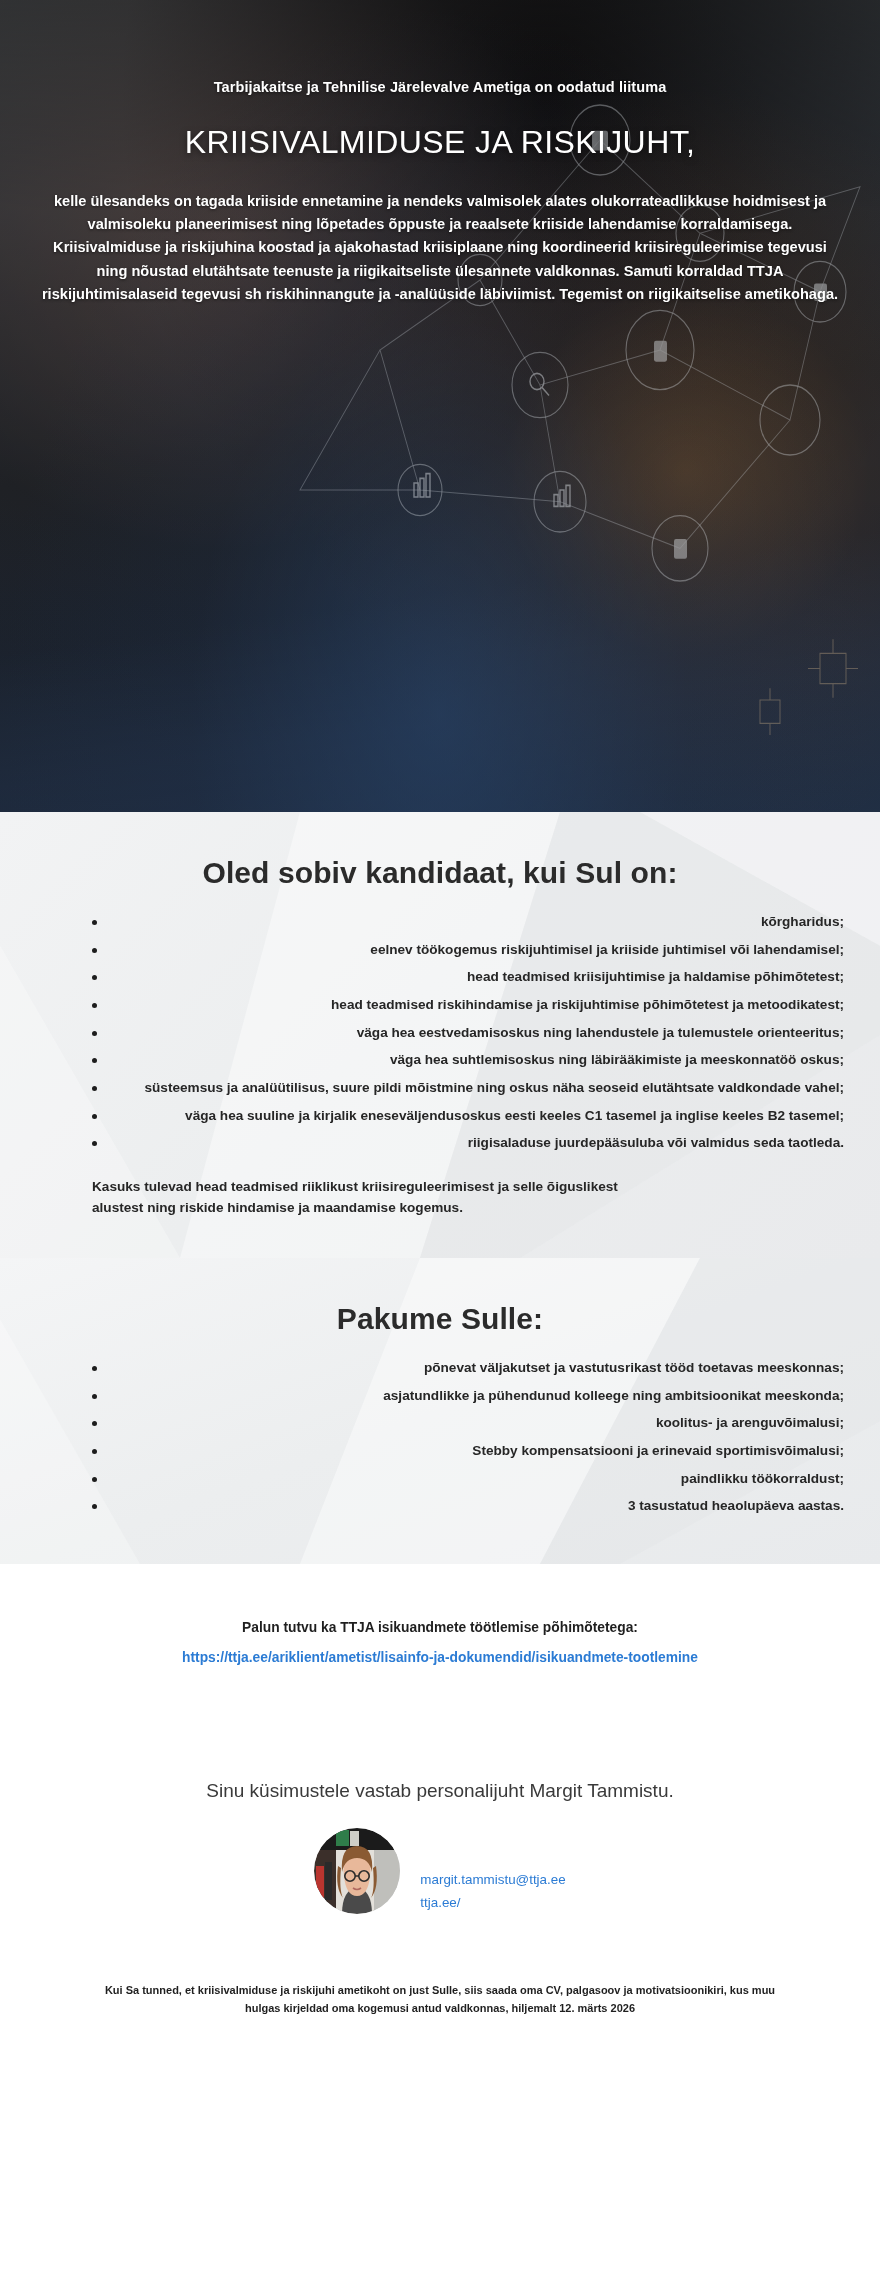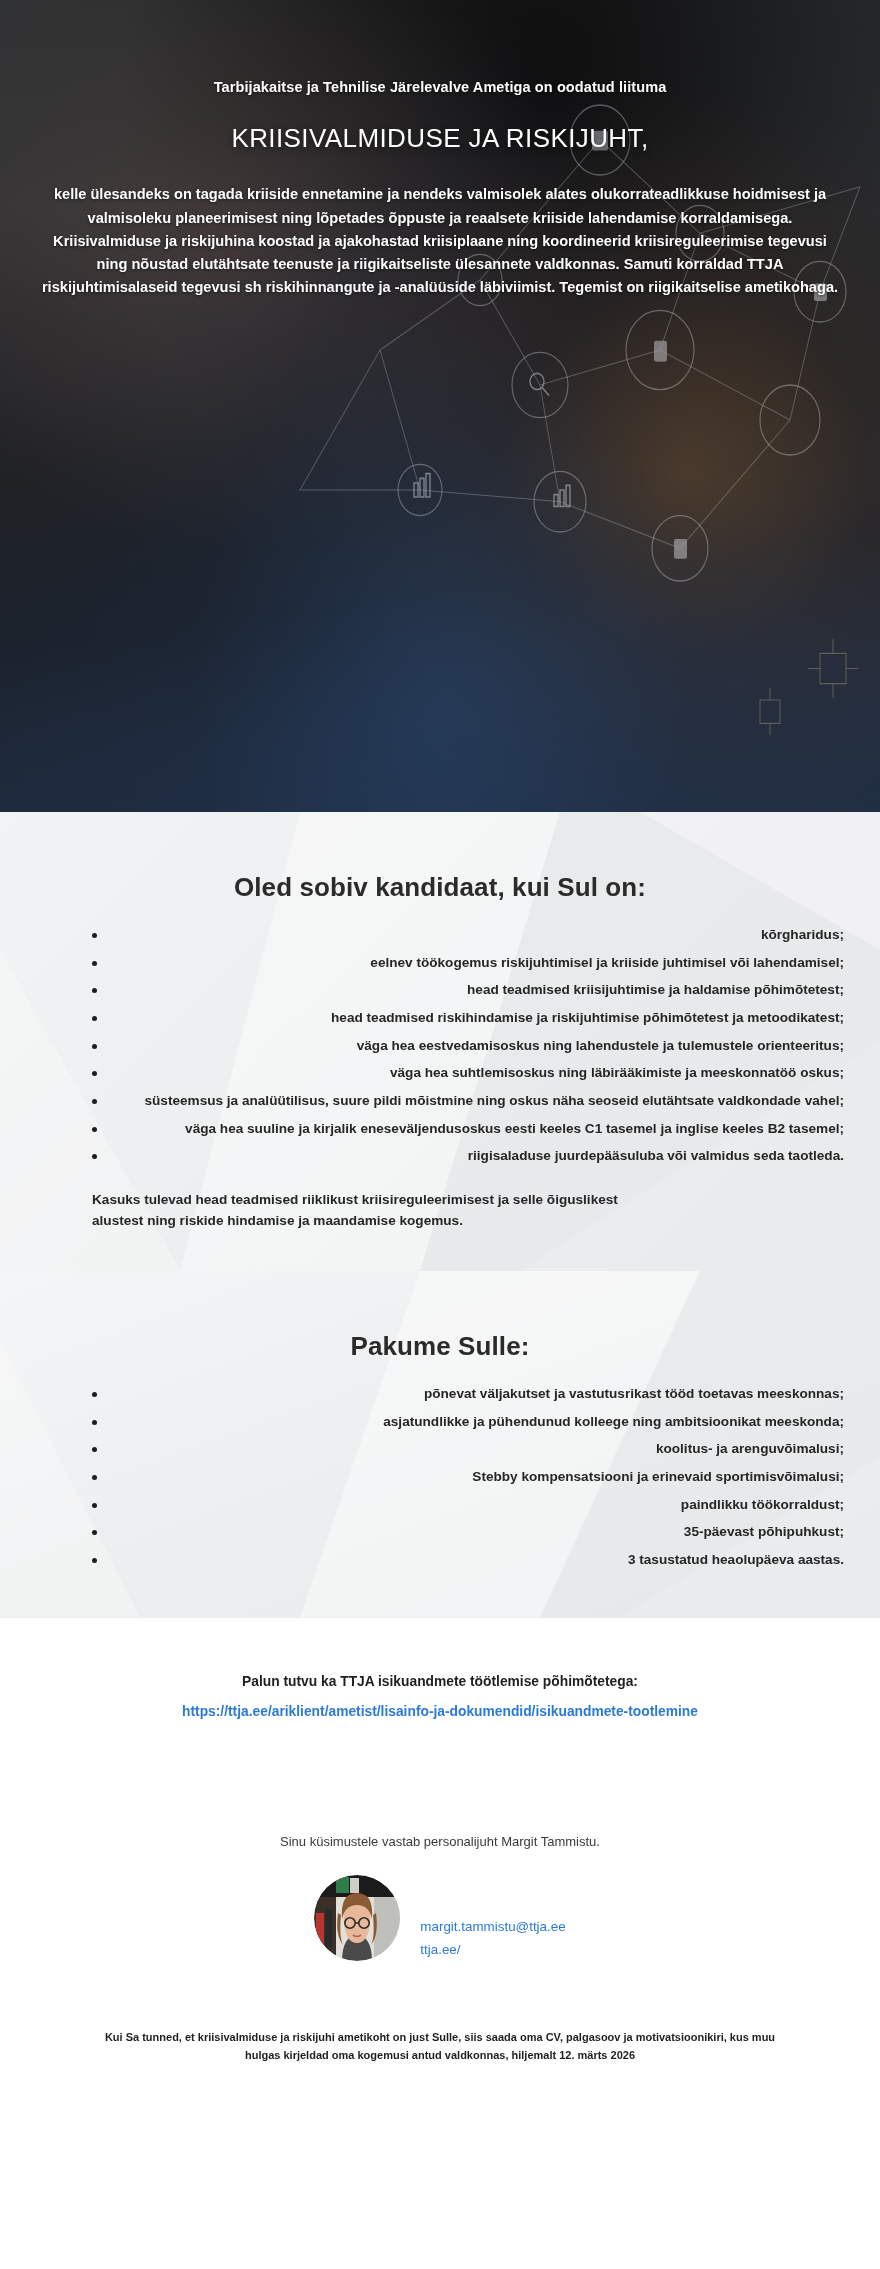--- a/index.html
+++ b/index.html
@@ -62,21 +62,21 @@
     text-shadow: 0 1px 3px rgba(0,0,0,0.55);
   }
   .hero-kicker {
     font-size: 14.5px;
     font-weight: bold;
     letter-spacing: 0.1px;
     margin: 0 0 26px 0;
     line-height: 1.35;
   }
   .hero-title {
-    font-size: 26px;
+    font-size: 32px;
     font-weight: 300;
     letter-spacing: 0.4px;
     margin: 0 0 30px 0;
     line-height: 1.15;
     text-shadow: 0 2px 6px rgba(0,0,0,0.5);
   }
   .hero-body {
     font-size: 14.6px;
     font-weight: bold;
     line-height: 1.58;
@@ -107,24 +107,24 @@
   }
   .facets svg { width: 100%; height: 100%; display: block; }
   .section > .inner {
     position: relative;
     z-index: 2;
     max-width: 812px;
     margin: 0 auto;
   }
   .sec-title {
     text-align: center;
-    font-size: 26px;
+    font-size: 30px;
     font-weight: bold;
     color: #2b2b2b;
-    margin: 16px 0 22px 0;
+    margin: 0 0 22px 0;
     letter-spacing: 0.1px;
   }
   ul.bullets {
     list-style: none;
     margin: 0;
     padding: 0 0 0 56px;
   }
   ul.bullets li {
     position: relative;
     font-size: 13.6px;
@@ -178,21 +178,21 @@
     word-break: break-word;
   }
 
   
   .contact {
     background: #ffffff;
     padding: 72px 36px 24px 36px;
     text-align: center;
   }
   .contact-lead {
-    font-size: 13px;
+    font-size: 19px;
     color: #3a3a3a;
     margin: 0 0 26px 0;
     font-weight: normal;
   }
   .contact-card {
     display: flex;
     align-items: flex-end;
     justify-content: center;
     gap: 20px;
   }
@@ -327,21 +327,20 @@
       </svg>
     </div>
     <div class="inner">
       <h2 class="sec-title">Pakume Sulle:</h2>
       <ul class="bullets">
         <li>põnevat väljakutset ja vastutusrikast tööd toetavas meeskonnas;</li>
         <li>asjatundlikke ja pühendunud kolleege ning ambitsioonikat meeskonda;</li>
         <li>koolitus- ja arenguvõimalusi;</li>
         <li>Stebby kompensatsiooni ja erinevaid sportimisvõimalusi;</li>
         <li>paindlikku töökorraldust;</li>
-        <li>35-päevast põhipuhkust;</li>
         <li>3 tasustatud heaolupäeva aastas.</li>
       </ul>
     </div>
   </section>
 
   <section class="privacy">
     <p class="privacy-lead">Palun tutvu ka TTJA isikuandmete töötlemise põhimõtetega:</p>
     <a class="privacy-link" href="#">https://ttja.ee/ariklient/ametist/lisainfo-ja-dokumendid/isikuandmete-tootlemine</a>
   </section>
 

